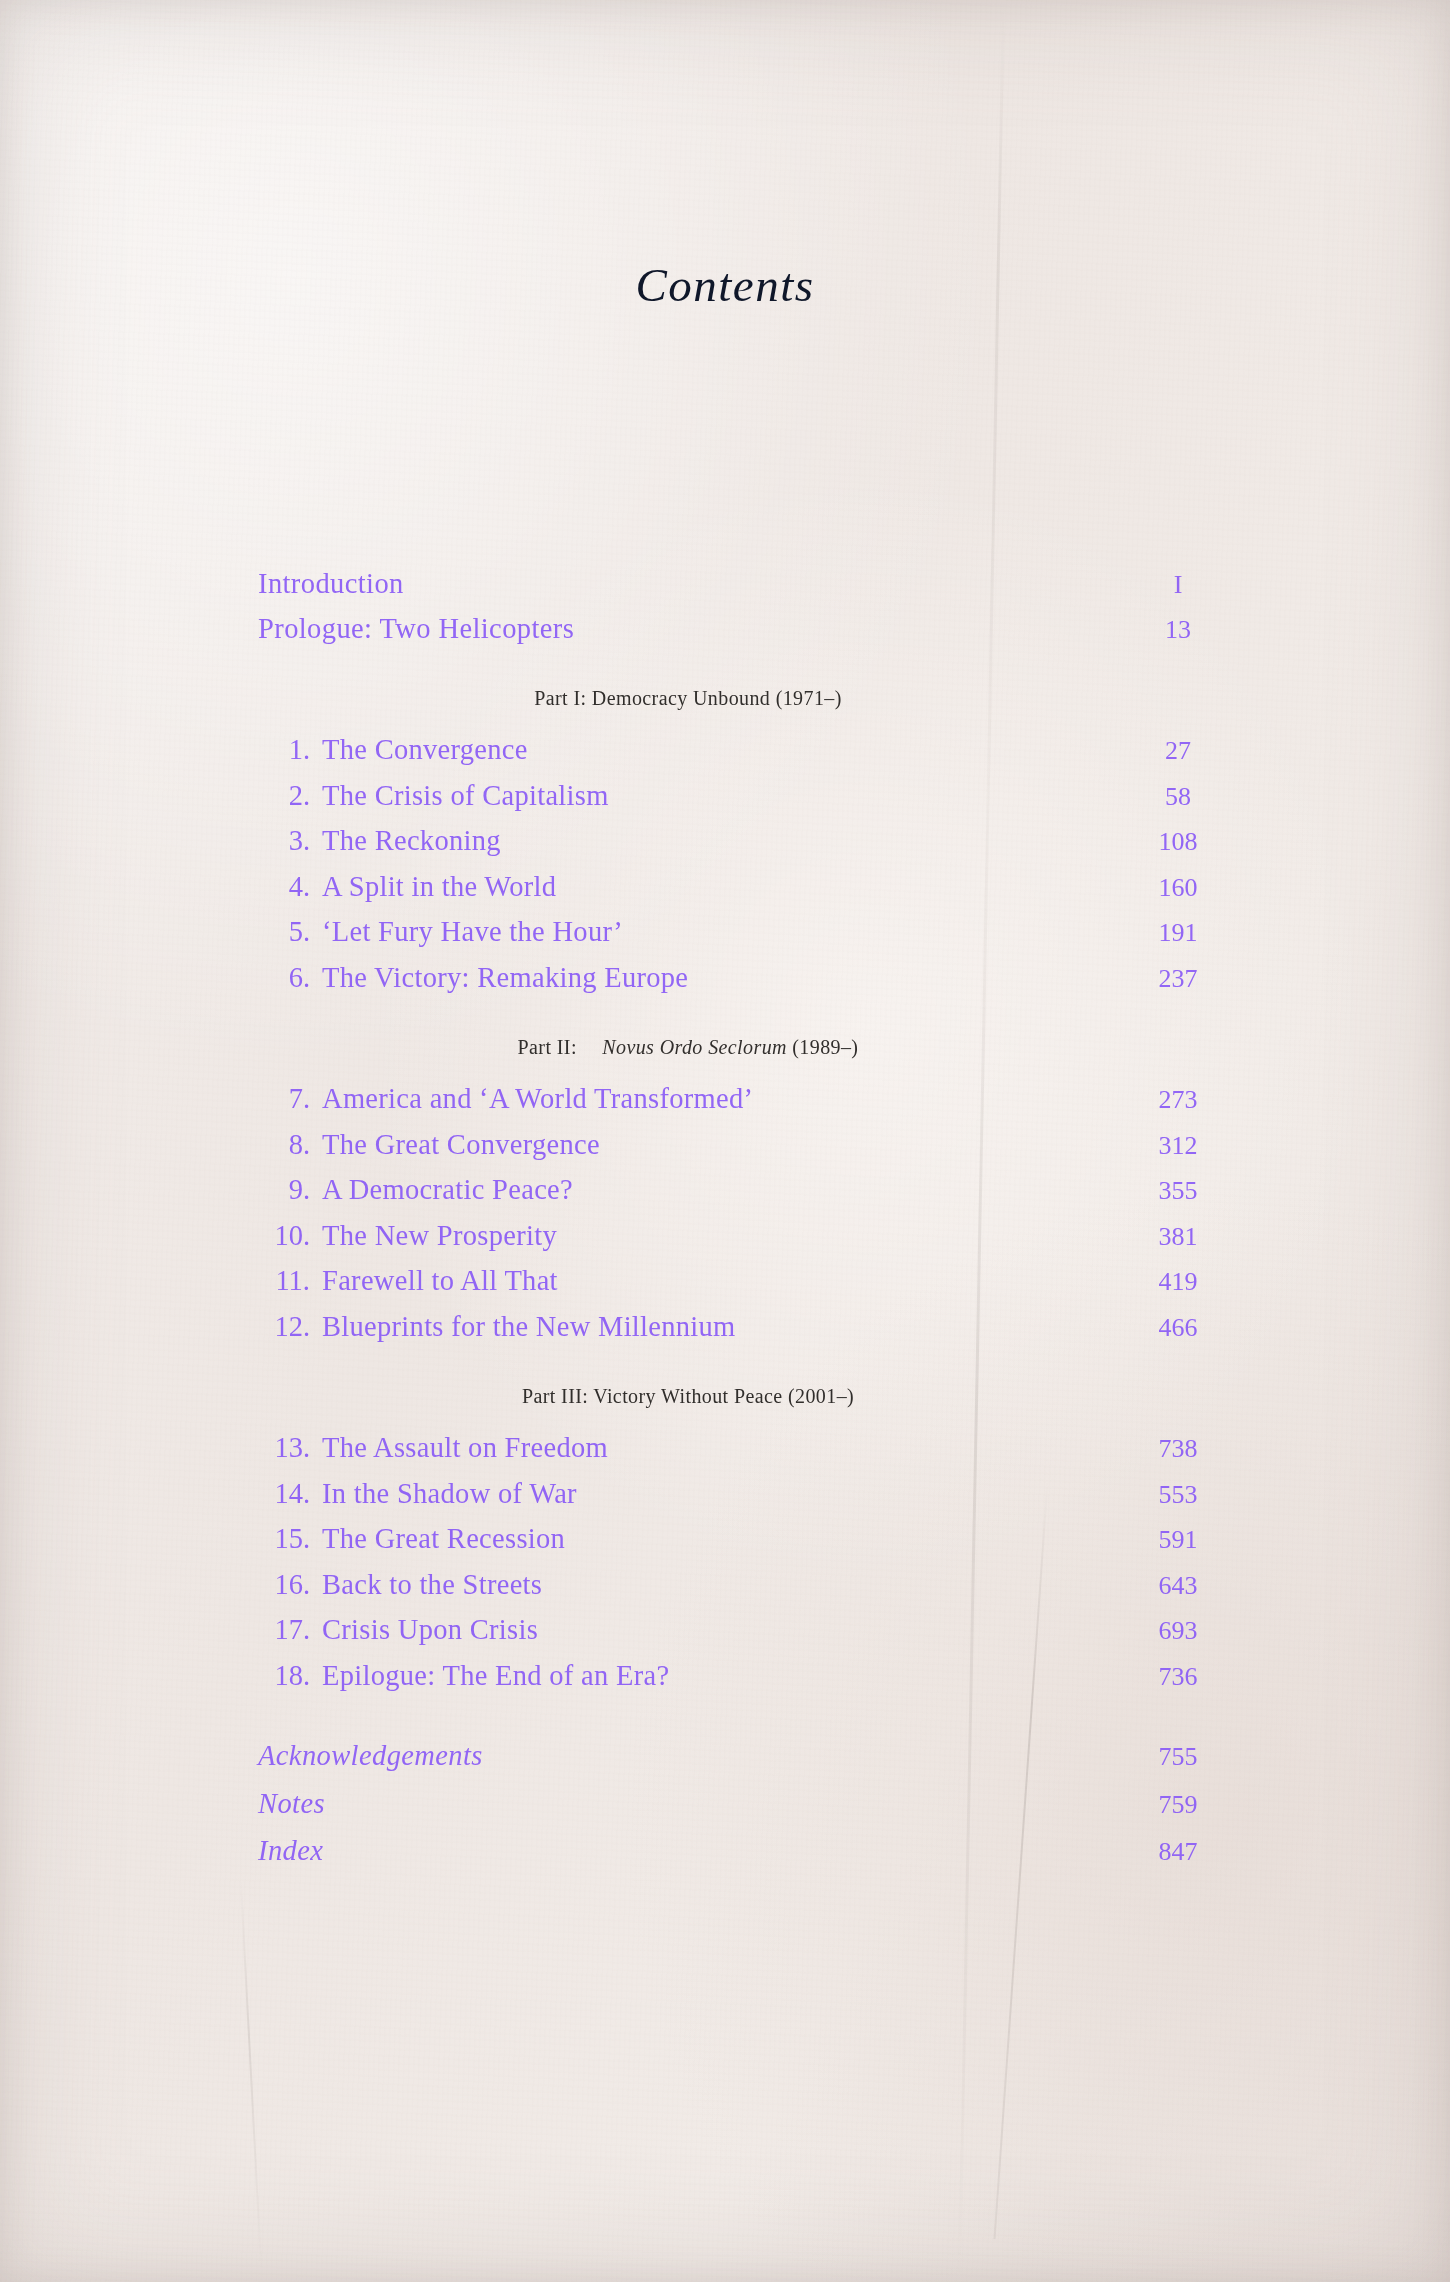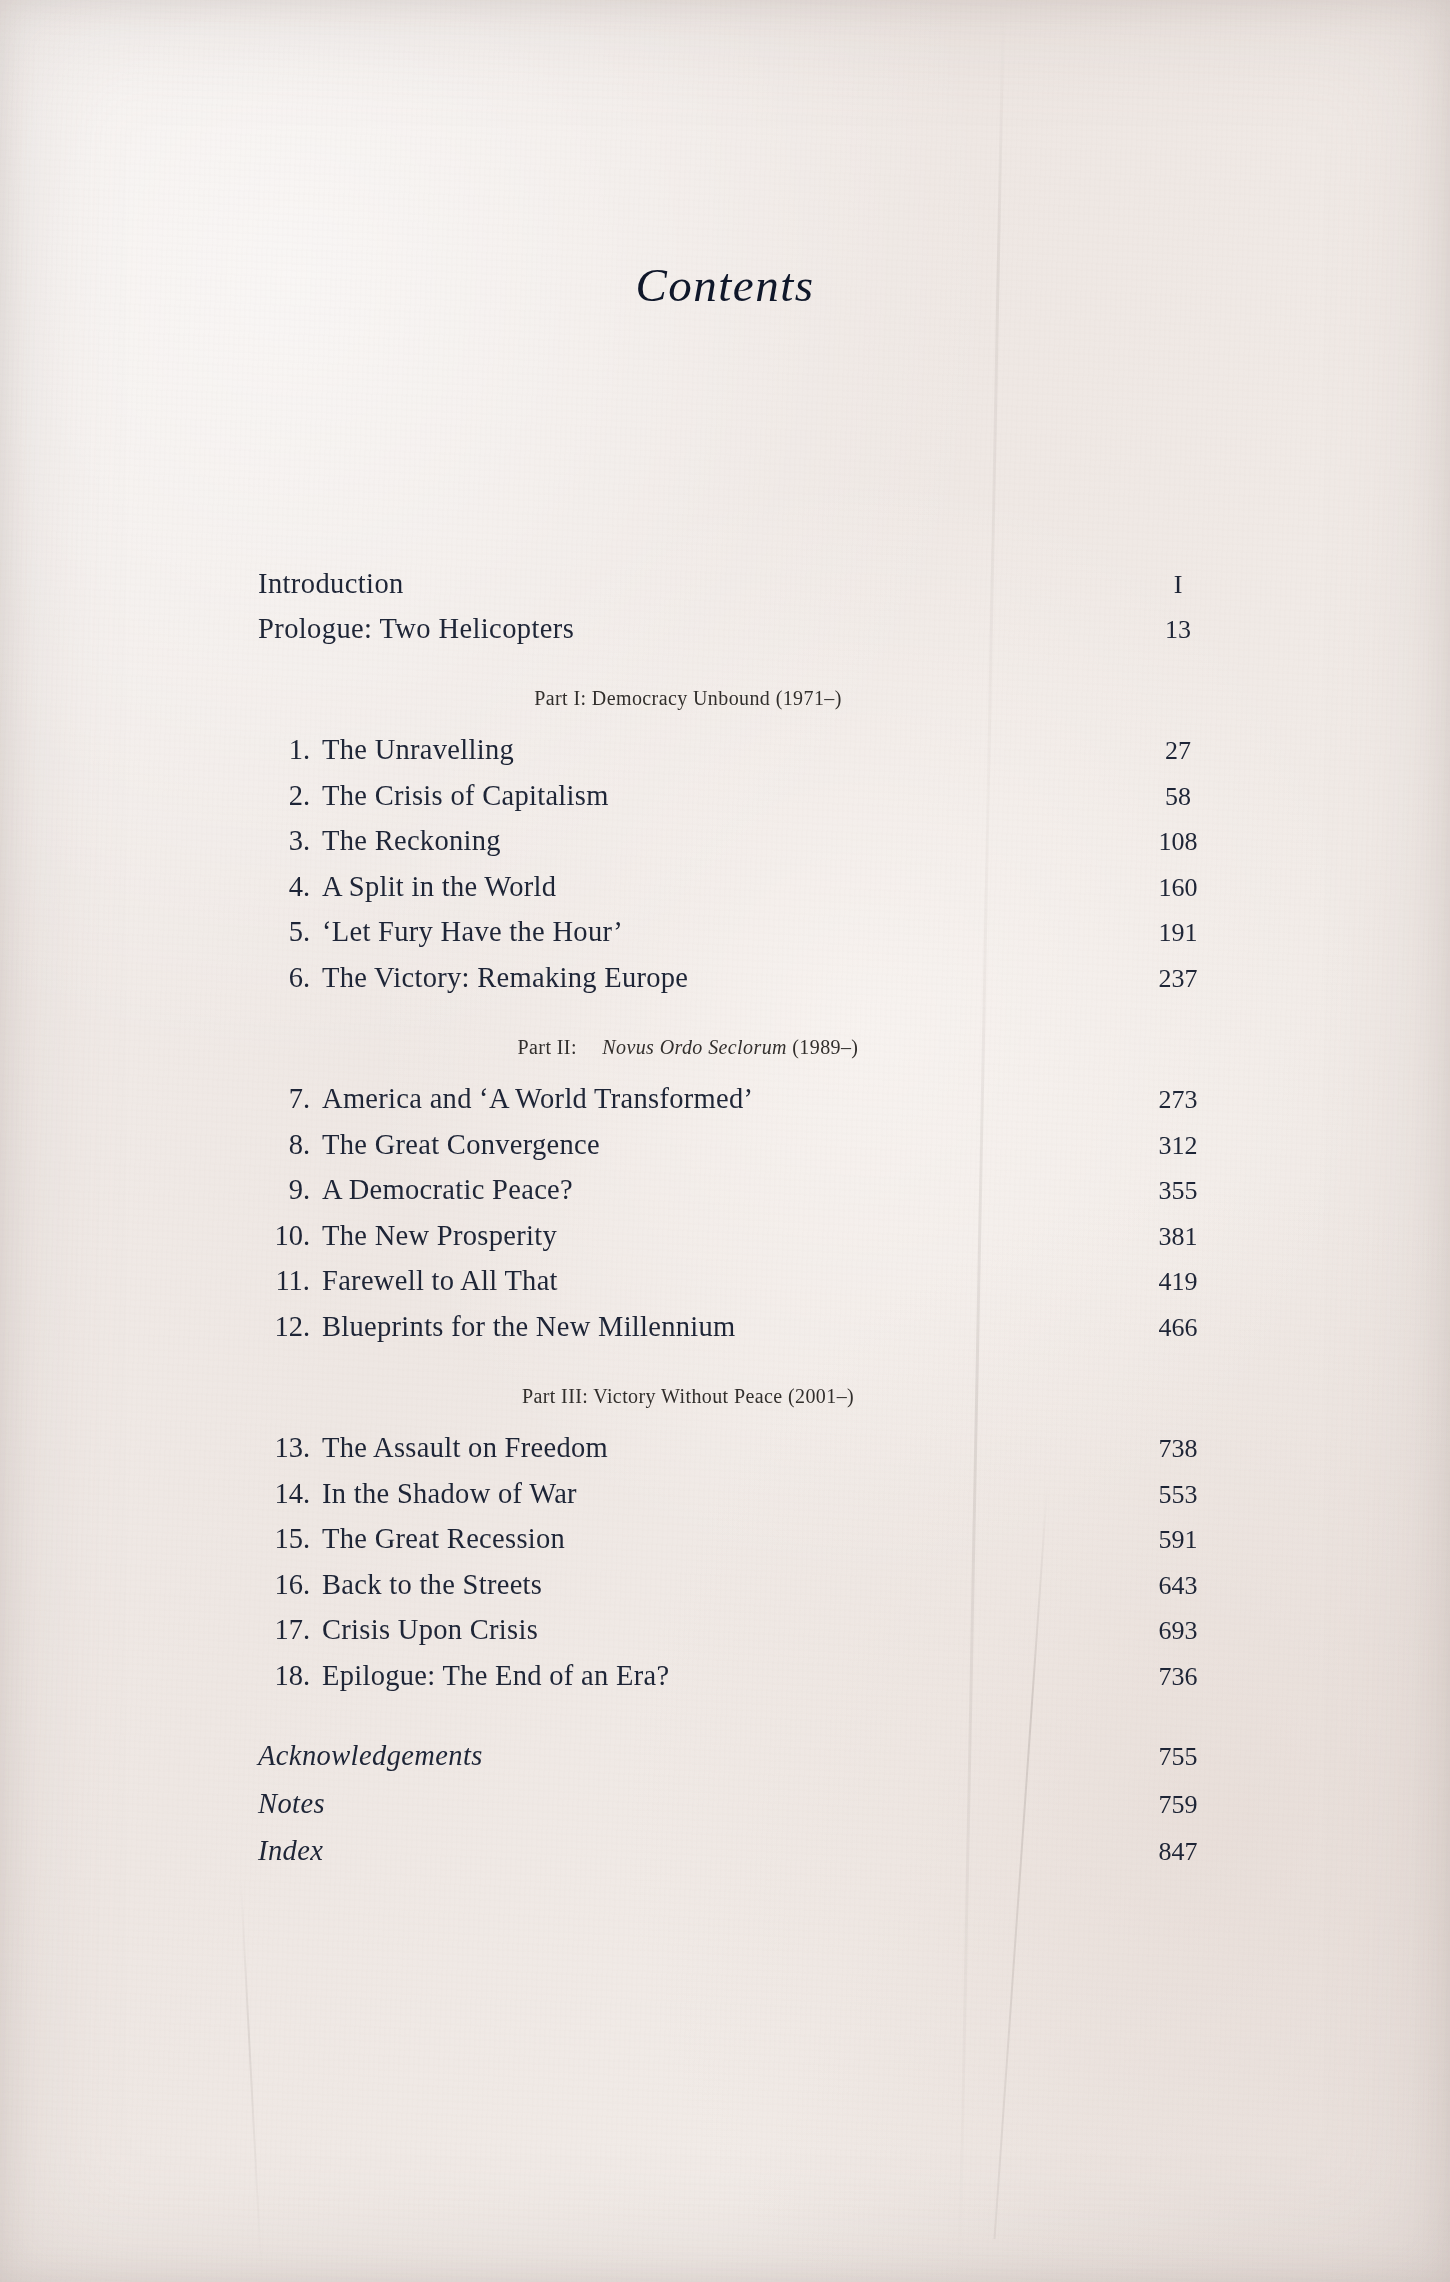--- a/index.html
+++ b/index.html
@@ -87,21 +87,21 @@
     top: 570px;
     width: 980px;
   }
 
   .row {
     display: flex;
     align-items: baseline;
     font-size: 28.5px;
     line-height: 1.0;
     margin-bottom: 17px;
-    color: #0f172a;
+    color: #8b5cf6;
   }
   .row .label {
     flex: 0 0 auto;
     white-space: nowrap;
     letter-spacing: 0.4px;
   }
   .row .numwrap {
     margin-left: auto;
     width: 120px;
     text-align: center;
@@ -160,21 +160,21 @@
         <span class="label">Prologue: Two Helicopters</span>
         <span class="numwrap">13</span>
       </div>
     </div>
 
     <div class="part">
       <div class="part-head">Part I: Democracy Unbound (1971–)</div>
 
       <div class="row chapter">
         <span class="idx">1.</span>
-        <span class="label">The Unravelling</span>
+        <span class="label">The Convergence</span>
         <span class="numwrap">27</span>
       </div>
       <div class="row chapter">
         <span class="idx">2.</span>
         <span class="label">The Crisis of Capitalism</span>
         <span class="numwrap">58</span>
       </div>
       <div class="row chapter">
         <span class="idx">3.</span>
         <span class="label">The Reckoning</span>

